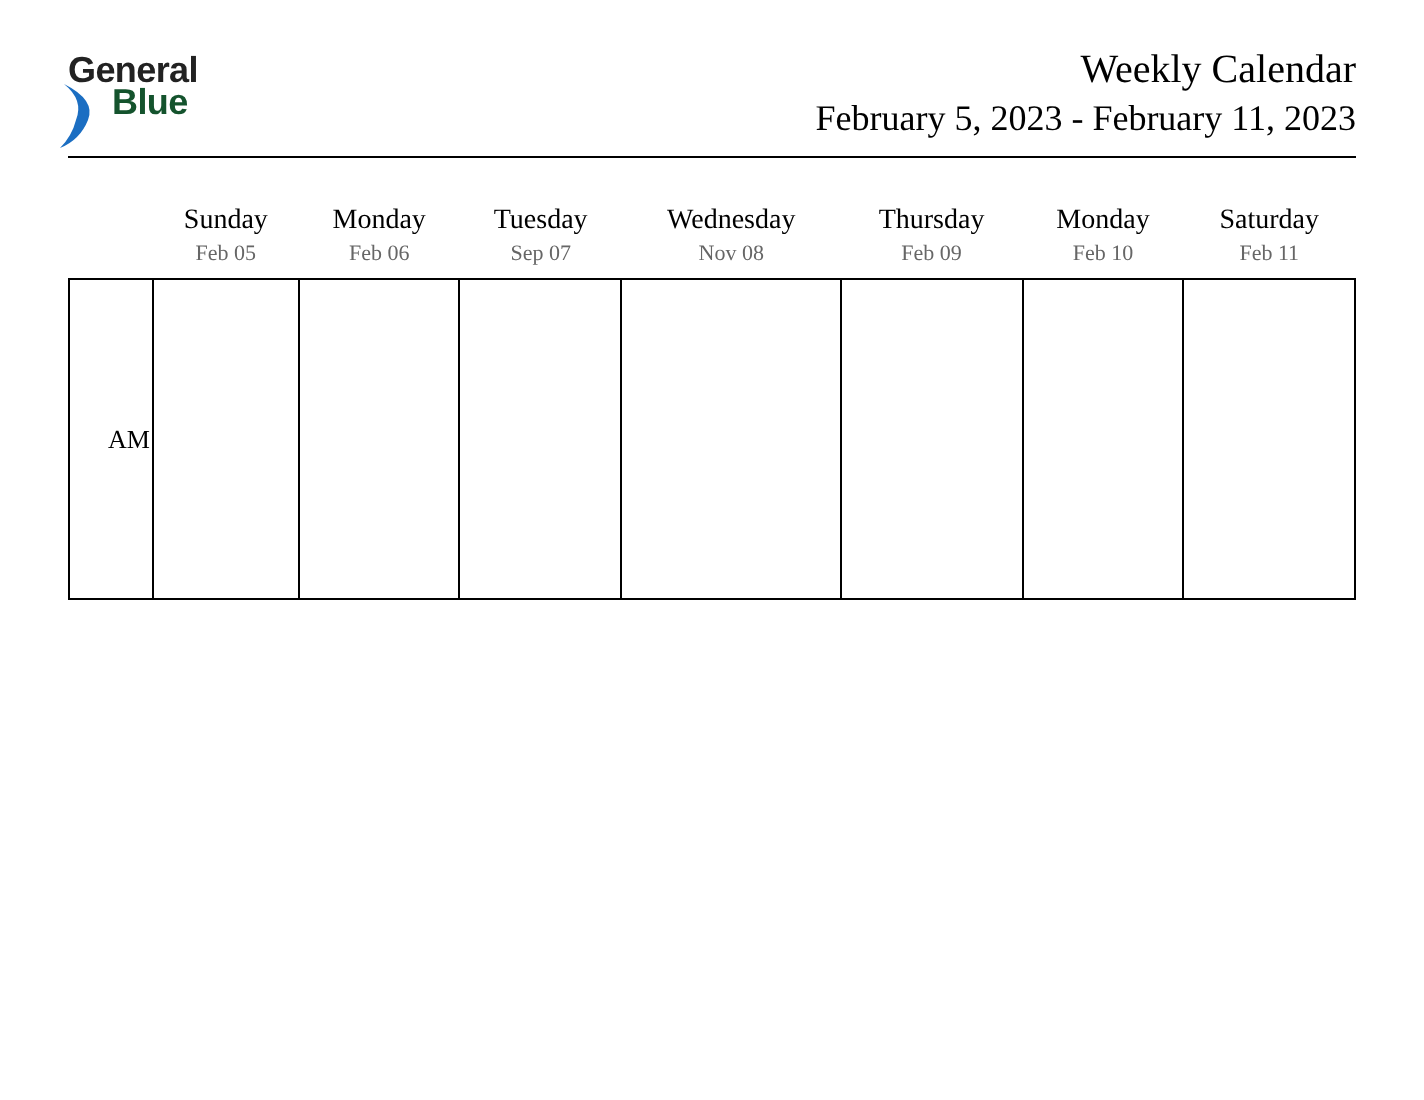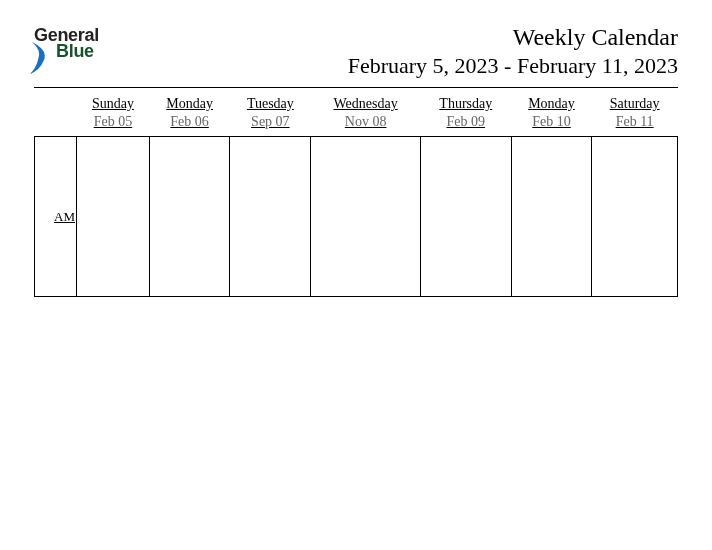--- a/index.html
+++ b/index.html
@@ -50,47 +50,46 @@
   }
   .logo-swoosh svg {
     position: absolute;
     top: -20px;
     left: -6px;
   }
   .title-block {
     text-align: right;
   }
   .title {
-    font-size: 24px;
+    font-size: 20px;
     font-weight: normal;
     margin-bottom: 2px;
   }
   .daterange {
-    font-size: 22px;
+    font-size: 18px;
   }
   .hr {
     border: none;
     border-top: 1px solid #000;
     margin: 8px 0 0 0;
   }
   .calendar {
     border-collapse: collapse;
     width: 100%;
-    margin-top: 0;
-    text-decoration: underline;
+    margin-top: 16px;
   }
   .calendar th {
     font-weight: normal;
     font-size: 14px;
     padding-top: 8px;
     padding-bottom: 0;
   }
   .calendar th .date-sub {
     display: block;
-    font-size: 14px;
+    font-size: 11px;
     color: #666;
     margin-top: 2px;
     padding-bottom: 6px;
   }
   .period-col {
     width: 42px;
   }
   .calendar td {
     border: 1px solid #000;
     height: 160px;

